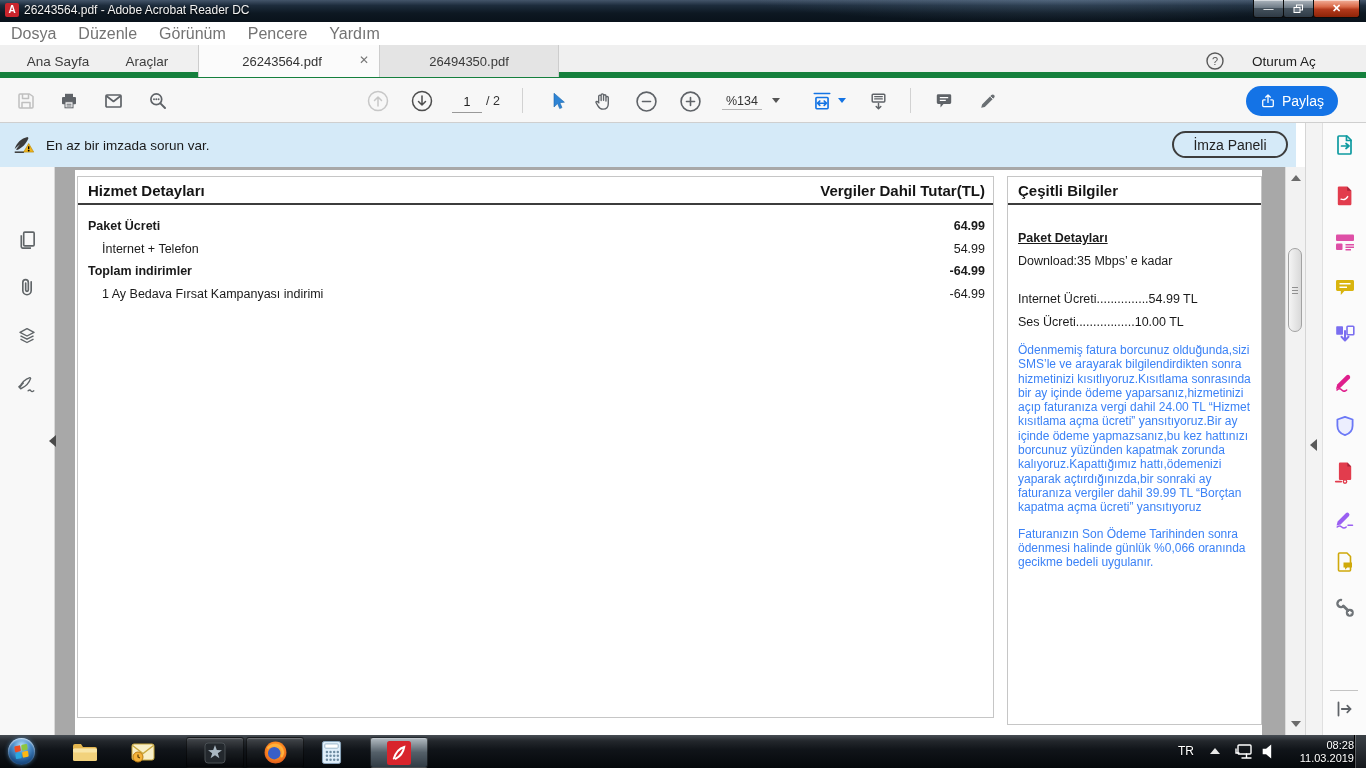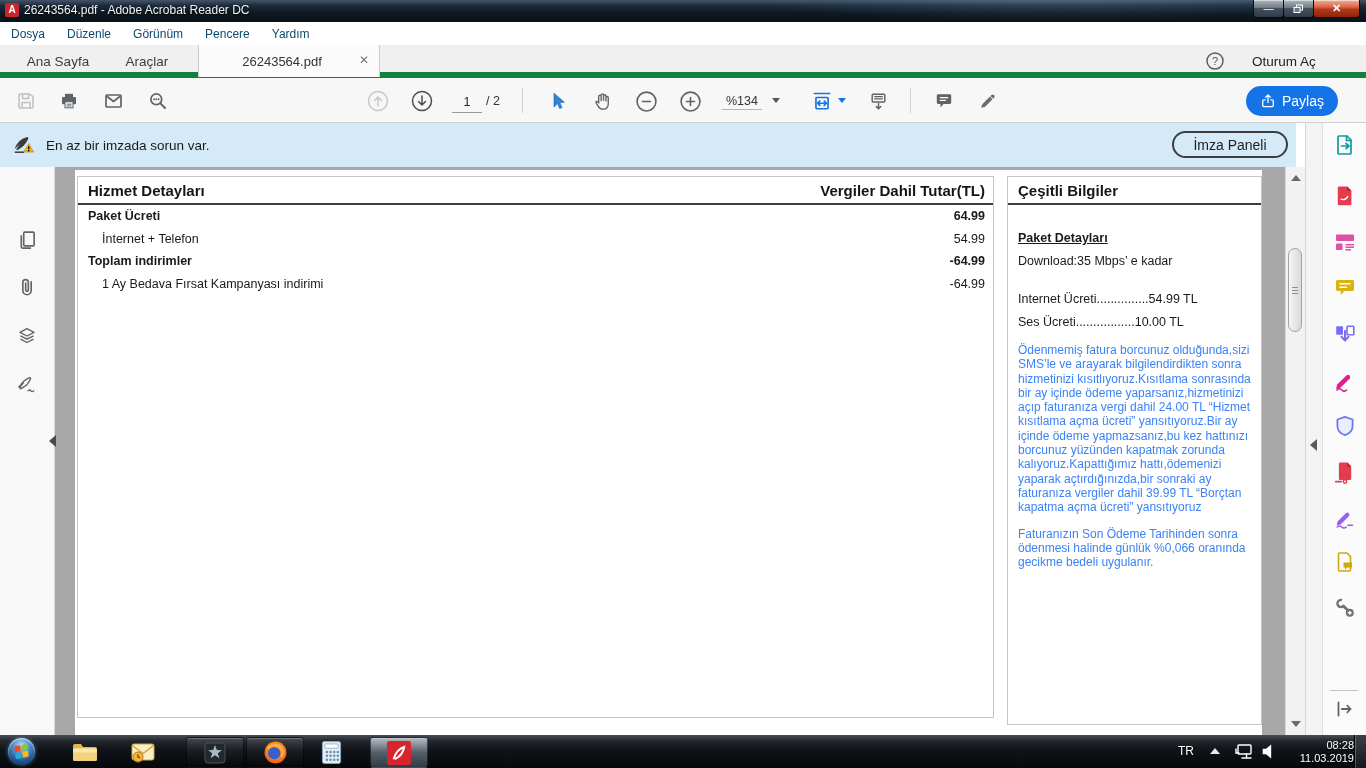--- a/index.html
+++ b/index.html
@@ -17,21 +17,21 @@
     color:#fff;font-size:10px;font-weight:bold;text-align:center;line-height:14px;}
   .winbtns{position:absolute;top:0;right:6px;display:flex;}
   .wb{width:29px;height:17px;margin-left:-1px;border:1px solid #0c0c0c;border-top:none;
     border-radius:0 0 3px 3px;display:flex;align-items:center;justify-content:center;
     background:linear-gradient(180deg,#aeb7bf 0%,#6e7a85 45%,#45525d 50%,#2f3b46 100%);
     box-shadow:inset 0 1px 0 rgba(255,255,255,.5);color:#fff;font-size:10px;}
   .wb.close{width:45px;background:linear-gradient(180deg,#f3b09a 0%,#d96847 40%,#b33a1c 55%,#8e2408 100%);font-weight:bold;font-size:11px;}
 
   
   .menubar{position:absolute;top:22px;left:0;width:1366px;height:23px;background:#ffffff;display:flex;align-items:center;}
-  .menu-item{padding:0 11px;font-size:12px;color:#0c4a6e;}
+  .menu-item{padding:0 11px;font-size:16px;color:#737373;}
 
   
   .tabbar{position:absolute;top:45px;left:0;width:1366px;height:33px;background:#f0f0f0;border-bottom:6px solid #15803d;box-sizing:border-box;}
   .tab-plain{position:absolute;top:0;height:32px;display:flex;align-items:center;justify-content:center;font-size:13.5px;color:#3c3c3c;}
   .doctab{position:absolute;top:0;height:32px;box-sizing:border-box;display:flex;align-items:center;justify-content:center;font-size:13px;color:#333;}
   .doctab.active{background:#fbfbfb;border-left:1px solid #cdcdcd;border-right:1px solid #cdcdcd;}
   .doctab.inactive{background:#e4e4e4;border-right:1px solid #cdcdcd;color:#3a3a3a;}
   .tab-close{position:absolute;right:10px;top:8px;font-size:12px;color:#777;line-height:14px;}
   .signin{position:absolute;top:0;height:32px;display:flex;align-items:center;font-size:13.5px;color:#222;}
 
@@ -57,21 +57,21 @@
   
   .docview{position:absolute;top:44px;left:0;width:1305px;height:568px;background:#a8a8a8;}
   .navpane{position:absolute;top:0;left:0;width:55px;height:568px;background:#f8f8f8;border-right:1px solid #d9d9d9;box-sizing:border-box;}
   .nav-ic{position:absolute;left:14px;width:26px;height:26px;display:flex;align-items:center;justify-content:center;}
   .collapse-left{position:absolute;left:49px;top:268px;width:0;height:0;
     border-top:6px solid transparent;border-bottom:6px solid transparent;border-right:7px solid #4a4a4a;}
   .page{position:absolute;top:3px;left:75px;width:1187px;height:565px;background:#ffffff;}
   .svc-box{position:absolute;left:2px;top:6px;width:917px;height:542px;border:1px solid #c6c6c6;box-sizing:border-box;background:#fff;}
   .box-head{display:flex;justify-content:space-between;align-items:flex-end;padding:5px 8px 4px 10px;border-bottom:2px solid #3c3c3c;}
   .box-head .t{font-size:15px;font-weight:bold;color:#151515;}
-  .svc-rows{padding-top:0;}
+  .svc-rows{padding-top:10px;}
   .svc-row{display:flex;justify-content:space-between;font-size:12.5px;color:#1a1a1a;line-height:22.5px;padding:0 8px 0 10px;}
   .svc-row.indent{padding-left:24px;}
   .svc-row.b{font-weight:bold;}
   .info-box{position:absolute;left:932px;top:6px;width:255px;height:549px;border:1px solid #c6c6c6;box-sizing:border-box;background:#fff;}
   .info-content{padding:22px 10px 0 10px;font-size:12.5px;color:#1a1a1a;}
   .pkg-title{font-weight:bold;text-decoration:underline;line-height:23px;}
   .info-line{line-height:23px;}
   .info-gap{height:15px;}
   .para{font-size:12px;line-height:14.3px;margin-top:9px;color:#3b82f6;}
 
@@ -139,20 +139,23 @@
     <span class="menu-item">Pencere</span>
     <span class="menu-item">Yardım</span>
   </div>
 
   <div class="tabbar">
     <div class="tab-plain" style="left:12px;width:92px;">Ana Sayfa</div>
     <div class="tab-plain" style="left:112px;width:70px;">Araçlar</div>
     <div class="doctab active" style="left:198px;width:182px;">
       <span style="margin-right:14px;">26243564.pdf</span>
       <span class="tab-close">✕</span>
+    </div>
+    <div class="doctab inactive" style="left:380px;width:179px;">
+      <span>26494350.pdf</span>
     </div>
     <div class="signin" style="left:1205px;">
       <svg width="20" height="20" viewBox="0 0 20 20">
           <circle cx="10" cy="10" r="8" fill="none" stroke="#595959" stroke-width="1.4"></circle>
           <text x="10" y="14" text-anchor="middle" font-size="11" fill="#595959" font-family="Liberation Sans,sans-serif">?</text>
         </svg>
     </div>
     <div class="signin" style="left:1252px;">Oturum Aç</div>
   </div>
 

